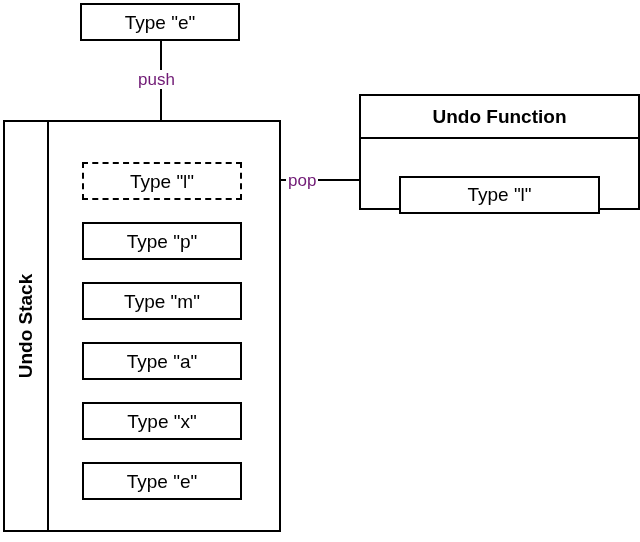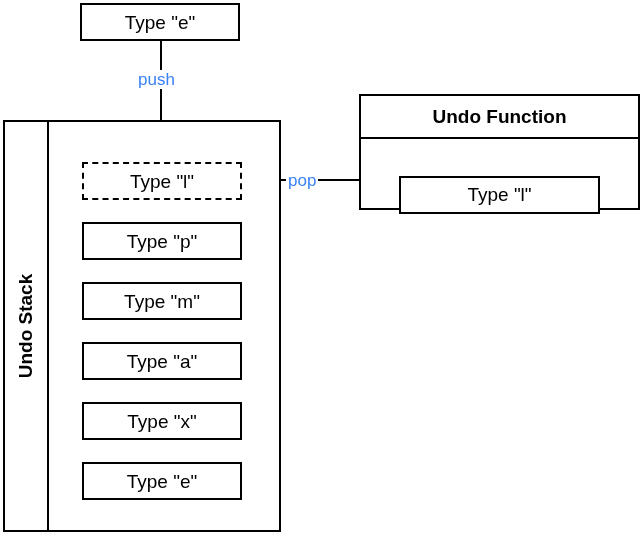--- a/index.html
+++ b/index.html
@@ -154,21 +154,21 @@
     justify-content: center;
     font-size: 19px;
     white-space: nowrap;
   }
 
   
   .edge-label {
     position: absolute;
     font-size: 17px;
     line-height: 1;
-    color: #3b82f6;
+    color: #701a75;
     background: #ffffff;
     padding: 1px 2px;
     white-space: nowrap;
     text-align: center;
   }
   #push-label {
     left: 136px;
     top: 70px;
   }
   #pop-label {

